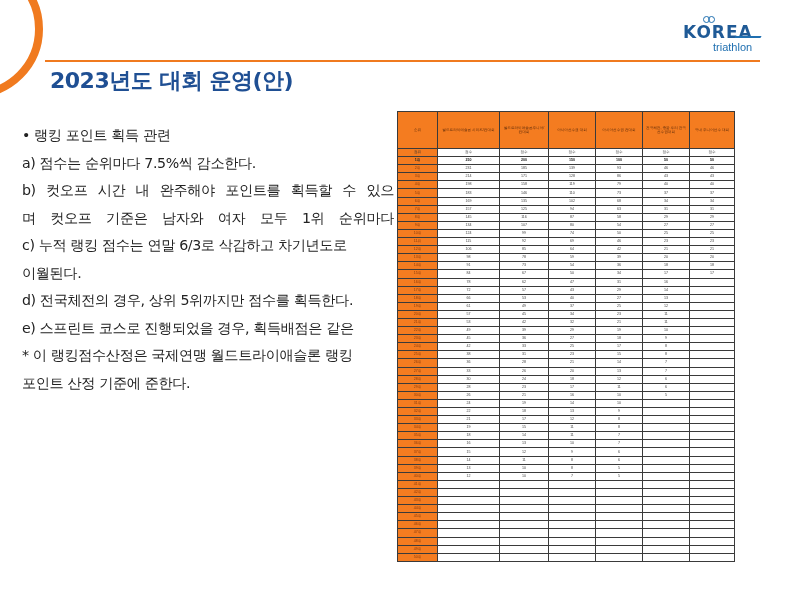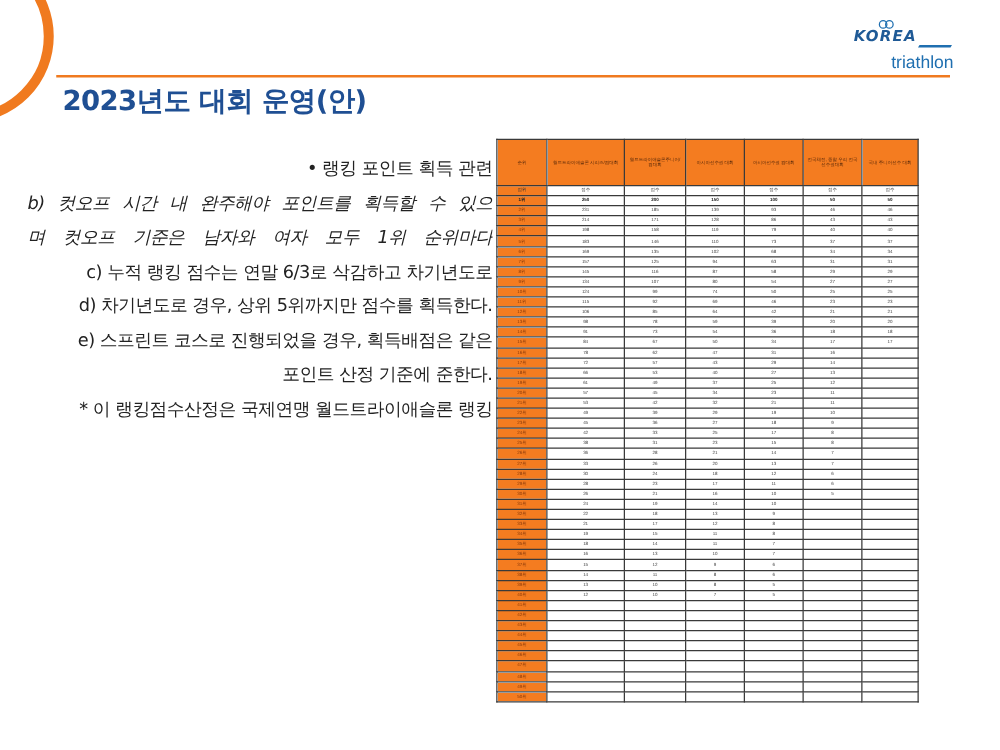--- a/index.html
+++ b/index.html
@@ -13,26 +13,26 @@
     }
     .top-rule {
       position: absolute; left: 45px; top: 60px; width: 715px; height: 2px;
       background: #f07a1f;
     }
     .logo {
       position: absolute; left: 683px; top: 22px; width: 80px; height: 32px;
     }
     .logo-word {
       position: absolute; left: 0; top: 0;
-      font-family: "DejaVu Sans", sans-serif; font-style: italic; font-weight: bold;
-      font-size: 12px; letter-spacing: 1px; color: #1f5a96;
+      font-family: "DejaVu Sans", sans-serif; font-weight: bold;
+      font-size: 17px; letter-spacing: 1px; color: #1f5a96;
     }
     .logo-sub {
       position: absolute; left: 30px; top: 19px;
-      font-size: 14px; color: #1f6fb0; font-family: "Liberation Sans", sans-serif;
+      font-size: 11px; color: #1f6fb0; font-family: "Liberation Sans", sans-serif;
     }
     .logo-rings {
       position: absolute; left: 20px; top: -6px; width: 14px; height: 10px;
     }
     .logo-rings span {
       position: absolute; width: 7px; height: 7px; border: 1px solid #1f6fb0; border-radius: 50%;
     }
     .logo-swoosh {
       position: absolute; left: 52px; top: 14px; width: 26px; height: 2px; background: #1f6fb0;
       transform: skewX(-30deg);
@@ -42,22 +42,22 @@
       position: absolute; left: 50px; top: 66px;
       font-family: "DejaVu Sans", sans-serif; font-weight: bold;
       font-size: 22px; color: #1f4f93; letter-spacing: -0.5px;
     }
 
     .body-text {
       position: absolute; left: 22px; top: 122px; width: 372px;
       font-family: "DejaVu Sans", sans-serif; font-size: 14.2px; color: #222;
       letter-spacing: -0.4px;
     }
-    .body-text .line { height: 27.5px; line-height: 27.5px; white-space: nowrap; text-align: right; }
-    .body-text .line.justify { text-align: justify; text-align-last: justify; white-space: normal; height: 27.5px; overflow: hidden; font-style: italic; }
+    .body-text .line { height: 27.5px; line-height: 27.5px; white-space: nowrap; }
+    .body-text .line.justify { text-align: justify; text-align-last: justify; white-space: normal; height: 27.5px; overflow: hidden; }
 
     .rank-table {
       position: absolute; left: 397px; top: 111px;
       border-collapse: collapse; table-layout: fixed;
       font-family: "Liberation Sans", sans-serif; font-size: 3.6px; color: #444;
     }
     .rank-table td, .rank-table th {
       border: 1px solid #3a3a3a; text-align: center; vertical-align: middle;
       padding: 0; overflow: hidden; white-space: nowrap;
     }
@@ -83,27 +83,29 @@
   </div>
   <div class="logo-word">KOREA</div>
   <div class="logo-swoosh"></div>
   <div class="logo-sub">triathlon</div>
 </div>
 
 <div class="page-title">2023년도 대회 운영(안)</div>
 
 <div class="body-text">
   <div class="line">• 랭킹 포인트 획득 관련</div>
+  <div class="line">a) 점수는 순위마다 7.5%씩 감소한다.</div>
   <div class="line justify">b) 컷오프 시간 내 완주해야 포인트를 획득할 수 있으</div>
   <div class="line justify">며 컷오프 기준은 남자와 여자 모두 1위 순위마다</div>
   <div class="line">c) 누적 랭킹 점수는 연말 6/3로 삭감하고 차기년도로</div>
-  <div class="line">d) 차기년도로 경우, 상위 5위까지만 점수를 획득한다.</div>
+  <div class="line">이월된다.</div>
+  <div class="line">d) 전국체전의 경우, 상위 5위까지만 점수를 획득한다.</div>
   <div class="line">e) 스프린트 코스로 진행되었을 경우, 획득배점은 같은</div>
+  <div class="line">* 이 랭킹점수산정은 국제연맹 월드트라이애슬론 랭킹</div>
   <div class="line">포인트 산정 기준에 준한다.</div>
-  <div class="line">* 이 랭킹점수산정은 국제연맹 월드트라이애슬론 랭킹</div>
 </div>
 
 <table class="rank-table">
   <colgroup>
     <col style="width:40px">
       <col style="width:62px">
       <col style="width:49px">
     <col style="width:47px">
       <col style="width:47px">
       <col style="width:47px">

